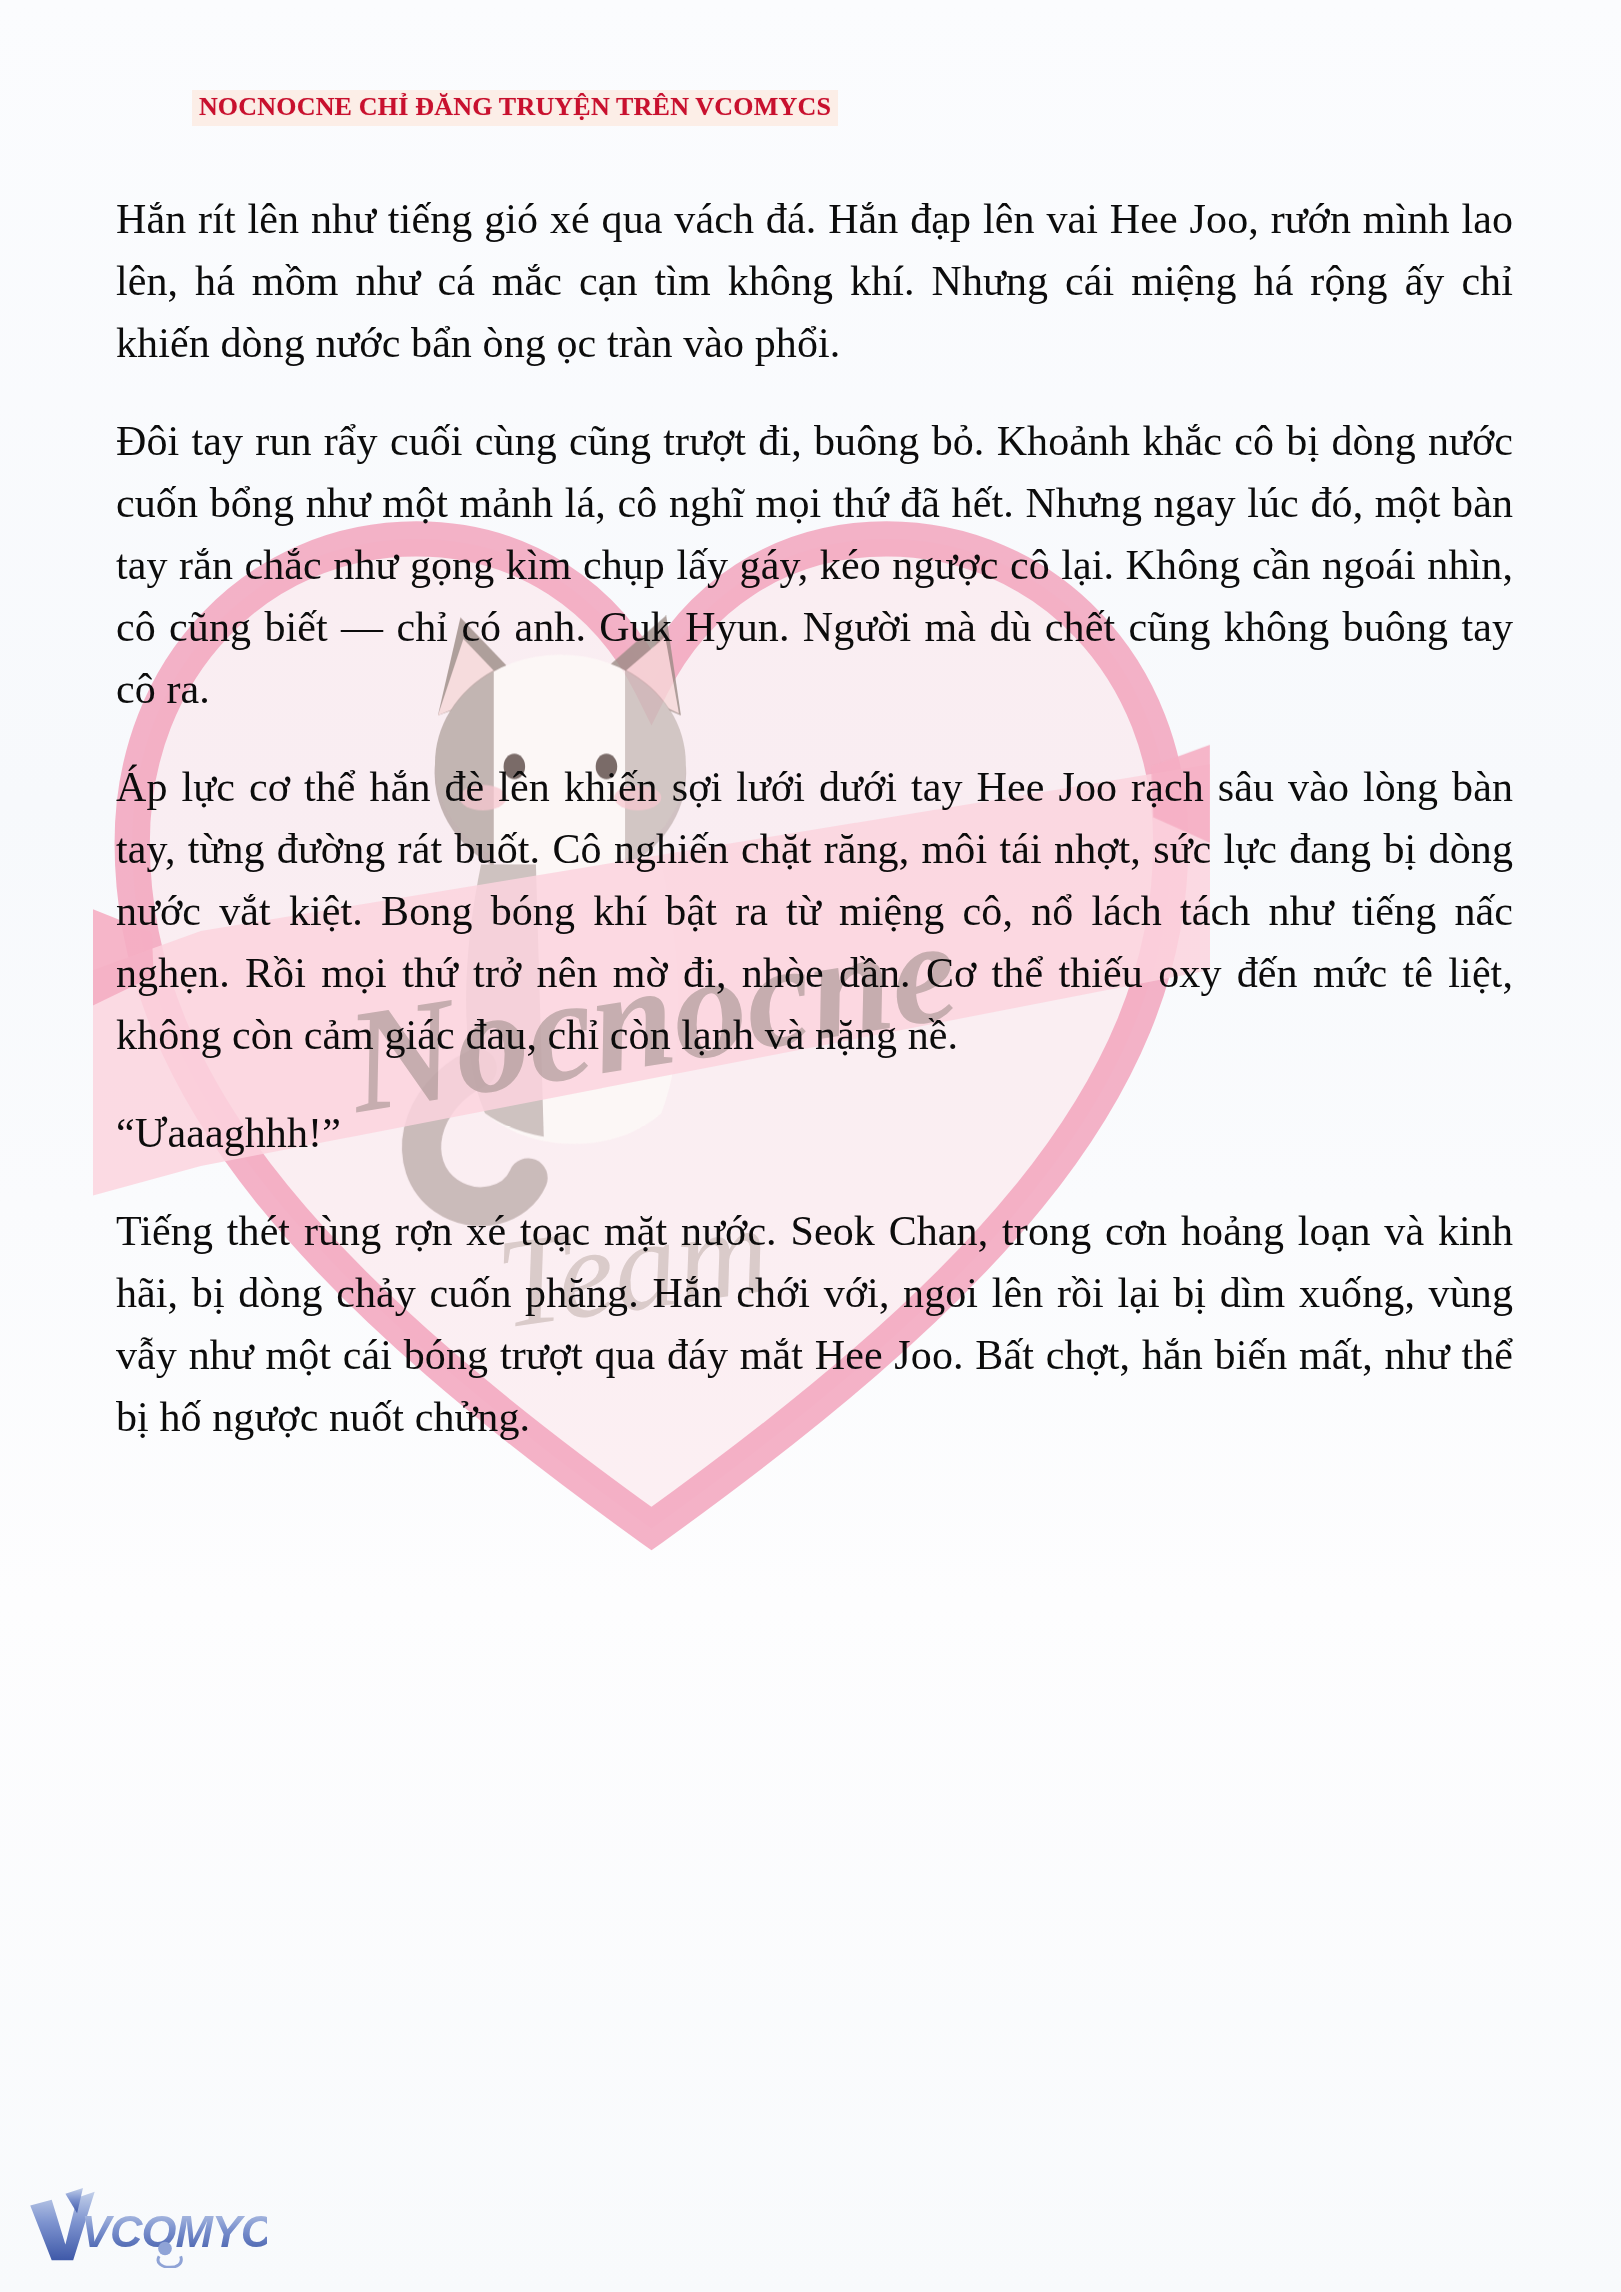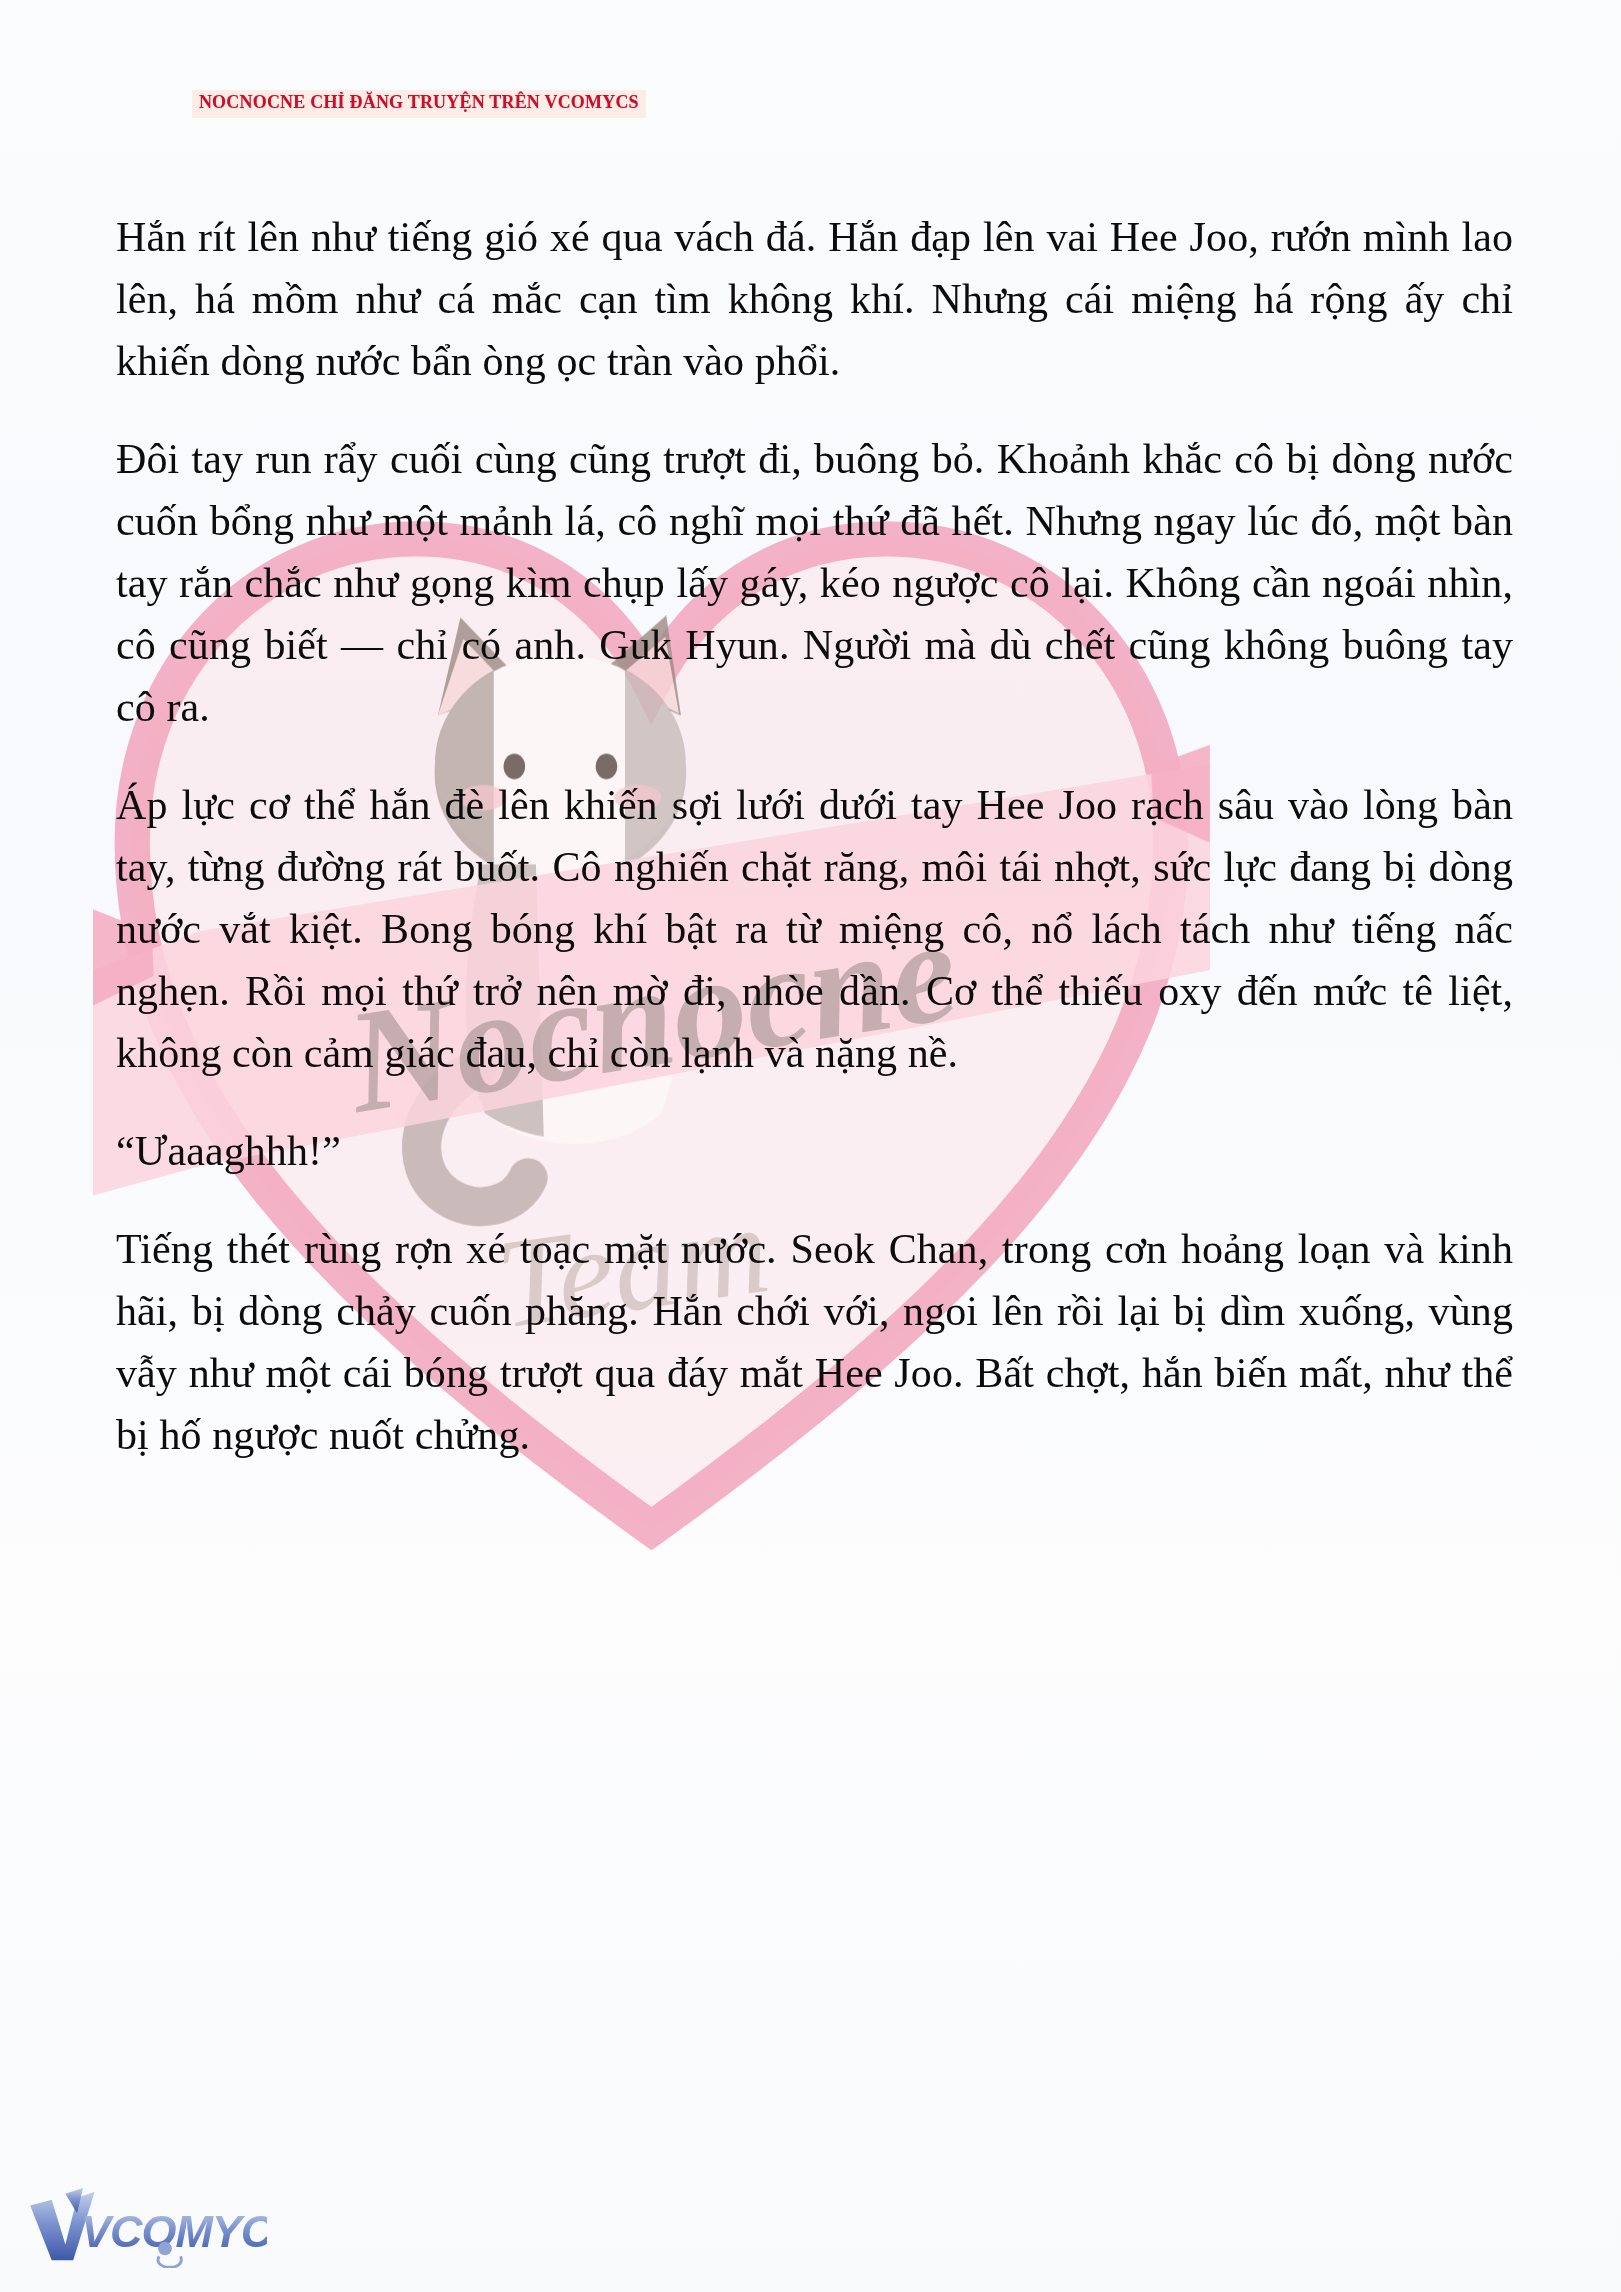--- a/index.html
+++ b/index.html
@@ -41,33 +41,33 @@
   }
   .header-banner {
     display:inline-block;
     margin-left:192px;
     background:#fceee7;
     padding:2.9px 6.9px 5.9px 6.9px;
   }
   .header-text {
     font-family:"Liberation Serif","DejaVu Serif",serif;
     font-weight:bold;
-    font-size:18px;
+    font-size:26px;
     letter-spacing:0.2px;
     color:#c8102e;
     text-shadow:0 0 1px rgba(200,16,46,.35);
     white-space:nowrap;
     line-height:1.05;
   }
 
   
   .content {
     position:absolute;
     left:116px;
-    top:206px;
+    top:188px;
     width:1397px;
     z-index:2;
   }
   .para {
     font-family:"Liberation Serif","DejaVu Serif",serif;
     font-size:42px;
     line-height:62px;
     color:#0c0c0c;
     text-align:justify;
     text-justify:inter-word;

